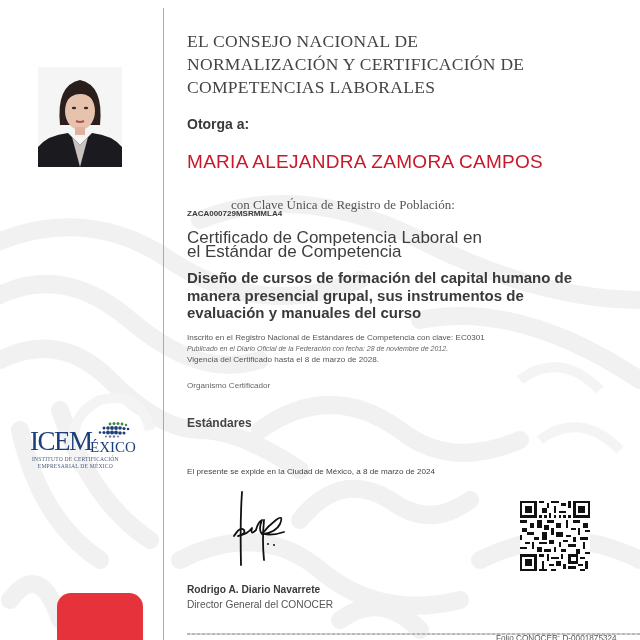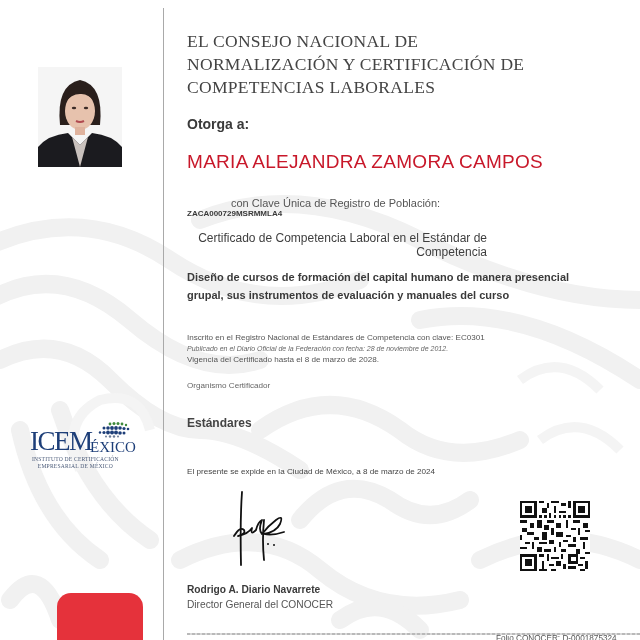--- a/index.html
+++ b/index.html
@@ -16,24 +16,24 @@
     .logo .big { position: absolute; left: 0; top: 8px; font-family: "Liberation Serif", "DejaVu Serif", serif; font-size: 27px; color: #1d3e78; letter-spacing: -1.5px; line-height: 1; }
     .logo .small { position: absolute; left: 60px; top: 20px; font-family: "Liberation Serif", "DejaVu Serif", serif; font-size: 15px; color: #1d3e78; line-height: 1; }
     .logo .sub { position: absolute; left: 2px; top: 36px; font-family: "Liberation Serif", "DejaVu Serif", serif; font-size: 5.6px; color: #4a5a78; line-height: 6.6px; letter-spacing: 0.2px; white-space: nowrap; }
     .logo .dots { position: absolute; left: 66px; top: 1px; width: 36px; height: 18px; }
 
     .red-tab { position: absolute; left: 57px; top: 593px; width: 86px; height: 60px; background: #e5323b; border-radius: 14px 14px 0 0; z-index: 1; }
 
     .title { position: absolute; left: 187px; top: 30px; width: 360px; font-family: Liberation Serif, serif; font-size: 17.5px; line-height: 23px; color: #444444; letter-spacing: 0.3px; z-index: 2; }
     .grants { position: absolute; left: 187px; top: 116px; font-family: "Liberation Sans", sans-serif; font-weight: bold; font-size: 14px; color: #3a3a3a; z-index: 2; }
     .name { position: absolute; left: 187px; top: 151px; font-family: "Liberation Sans", sans-serif; font-size: 19px; color: #c8182a; letter-spacing: 0.3px; white-space: nowrap; z-index: 2; }
-    .curp-label { position: absolute; left: 187px; top: 197px; font-size: 11px; color: #555; font-family: Liberation Sans, sans-serif; z-index: 2; padding-left: 44px; }
+    .curp-label { position: absolute; left: 187px; top: 197px; font-size: 13px; color: #555; font-family: Liberation Serif, serif; z-index: 2; padding-left: 44px; }
     .curp { position: absolute; left: 187px; top: 209px; font-size: 8px; font-weight: bold; color: #3a3a3a; font-family: "Liberation Sans", sans-serif; z-index: 2; }
-    .cert-type { position: absolute; left: 187px; top: 231px; width: 300px; font-size: 12px; line-height: 14px; color: #3e3e3e; font-family: "Liberation Sans", sans-serif; z-index: 2; text-align: right; }
-    .standard { position: absolute; left: 187px; top: 269px; width: 400px; font-size: 11px; line-height: 17.5px; color: #3a3a3a; font-family: "Liberation Sans", sans-serif; font-weight: 600; z-index: 2; }
+    .cert-type { position: absolute; left: 187px; top: 231px; width: 300px; font-size: 17px; line-height: 14px; color: #3e3e3e; font-family: "Liberation Sans", sans-serif; z-index: 2; }
+    .standard { position: absolute; left: 187px; top: 269px; width: 400px; font-size: 15px; line-height: 17.5px; color: #3a3a3a; font-family: "Liberation Sans", sans-serif; font-weight: 600; z-index: 2; }
     .registry { position: absolute; left: 187px; top: 333px; font-size: 8.1px; color: #555; font-family: "Liberation Sans", sans-serif; white-space: nowrap; z-index: 2; }
     .published { position: absolute; left: 187px; top: 345px; font-size: 7px; font-style: italic; color: #666; font-family: "Liberation Sans", sans-serif; white-space: nowrap; z-index: 2; }
     .validity { position: absolute; left: 187px; top: 355px; font-size: 8.1px; color: #555; font-family: "Liberation Sans", sans-serif; white-space: nowrap; z-index: 2; }
     .org-label { position: absolute; left: 187px; top: 381px; font-size: 8.1px; color: #666; font-family: "Liberation Sans", sans-serif; z-index: 2; }
     .org-name { position: absolute; left: 187px; top: 416px; font-size: 12px; font-weight: bold; color: #444; font-family: "Liberation Sans", sans-serif; z-index: 2; }
     .issued { position: absolute; left: 187px; top: 467px; font-size: 8.1px; color: #444; font-family: Liberation Sans, sans-serif; white-space: nowrap; z-index: 2; }
 
     .signature { position: absolute; left: 228px; top: 490px; width: 70px; height: 80px; z-index: 2; }
     .signer-name { position: absolute; left: 187px; top: 584px; font-size: 10.2px; font-weight: bold; color: #3a3a3a; font-family: "Liberation Sans", sans-serif; z-index: 2; }
     .signer-title { position: absolute; left: 187px; top: 599px; font-size: 10.2px; color: #555; font-family: "Liberation Sans", sans-serif; z-index: 2; }

